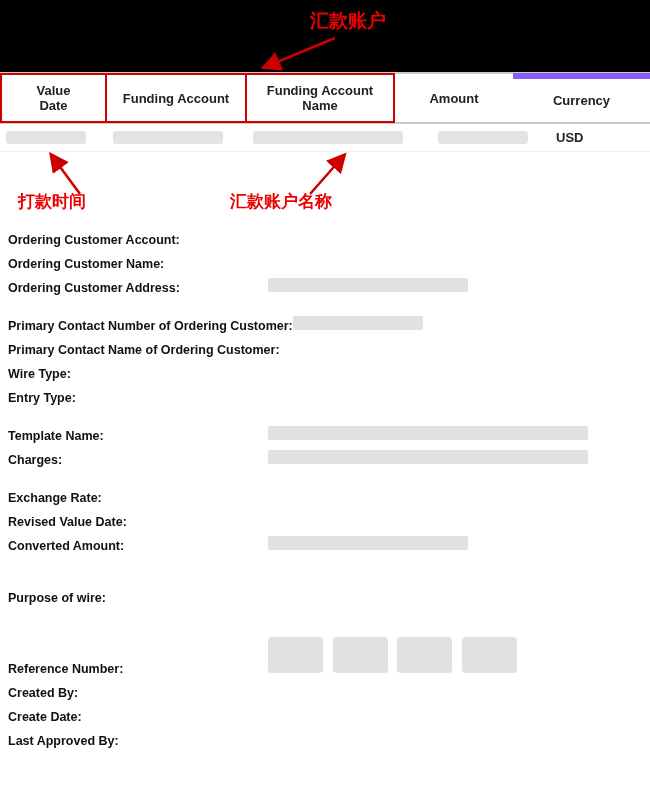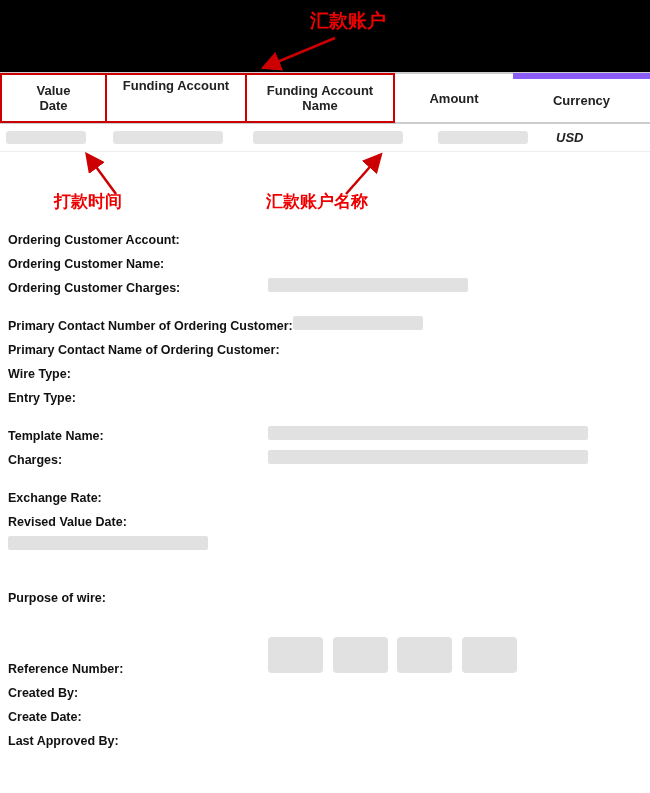--- a/index.html
+++ b/index.html
@@ -40,21 +40,21 @@
 
     .col-funding-account {
       width: 140px;
       border: 2px solid #c00;
       border-left: none;
       padding: 3px 6px;
       font-weight: bold;
       font-size: 13px;
       text-align: center;
       display: flex;
-      align-items: flex-start;
+      align-items: center;
       justify-content: center;
     }
 
     .col-funding-account-name {
       width: 148px;
       border: 2px solid #c00;
       border-left: none;
       padding: 8px 6px;
       font-weight: bold;
       font-size: 13px;
@@ -93,21 +93,20 @@
     
     .table-data-row {
       display: flex;
       border-bottom: 1px solid #eee;
     }
 
     .data-cell {
       padding: 6px;
       display: flex;
       align-items: center;
-      font-style: italic;
     }
 
     .blurred-block {
       background: #d0d0d0;
       border-radius: 3px;
       opacity: 0.6;
     }
 
     .cell-value-date { width: 107px; }
     .cell-funding-account { width: 140px; }
@@ -210,21 +209,21 @@
   </div>
   <div class="data-cell cell-funding-account-name">
     <span class="blurred-block" style="width: 150px; height: 13px;"></span>
   </div>
   <div class="data-cell cell-amount">
     <span class="blurred-block" style="width: 90px; height: 13px;"></span>
   </div>
   <div class="data-cell cell-currency">USD</div>
 </div>
 
-<div style="position: relative; height: 65px; margin-left: 36px;">
+<div style="position: relative; height: 65px;">
 
   <svg style="position: absolute; top:0; left:0; width:650px; height:65px;" viewBox="0 0 650 65">
     <defs>
       <marker id="arrowhead2" markerWidth="8" markerHeight="8" refX="4" refY="4" orient="auto">
         <path d="M0,0 L0,8 L8,4 z" fill="#c00"></path>
       </marker>
       <marker id="arrowhead3" markerWidth="8" markerHeight="8" refX="4" refY="4" orient="auto">
         <path d="M0,0 L0,8 L8,4 z" fill="#c00"></path>
       </marker>
     </defs>
@@ -243,21 +242,21 @@
 
   <div class="detail-row">
     <span class="detail-label">Ordering Customer Account:</span>
     <span class="detail-value"></span>
   </div>
   <div class="detail-row">
     <span class="detail-label">Ordering Customer Name:</span>
     <span class="detail-value"></span>
   </div>
   <div class="detail-row">
-    <span class="detail-label">Ordering Customer Charges:</span>
+    <span class="detail-label">Ordering Customer Address:</span>
     <span class="detail-value"><span class="blurred-inline blurred-medium"></span></span>
   </div>
 
   <div class="section-gap"></div>
 
   <div class="detail-row">
     <span class="detail-label">Primary Contact Number of Ordering Customer:</span>
     <span class="detail-value"><span class="blurred-inline blurred-short"></span></span>
   </div>
   <div class="detail-row">
@@ -288,20 +287,21 @@
 
   <div class="detail-row">
     <span class="detail-label">Exchange Rate:</span>
     <span class="detail-value"></span>
   </div>
   <div class="detail-row">
     <span class="detail-label">Revised Value Date:</span>
     <span class="detail-value"></span>
   </div>
   <div class="detail-row">
+    <span class="detail-label">Converted Amount:</span>
     <span class="detail-value"><span class="blurred-inline blurred-medium"></span></span>
   </div>
 
   <div class="section-gap"></div>
   <div class="section-gap"></div>
 
   <div class="detail-row">
     <span class="detail-label">Purpose of wire:</span>
     <span class="detail-value"></span>
   </div>

